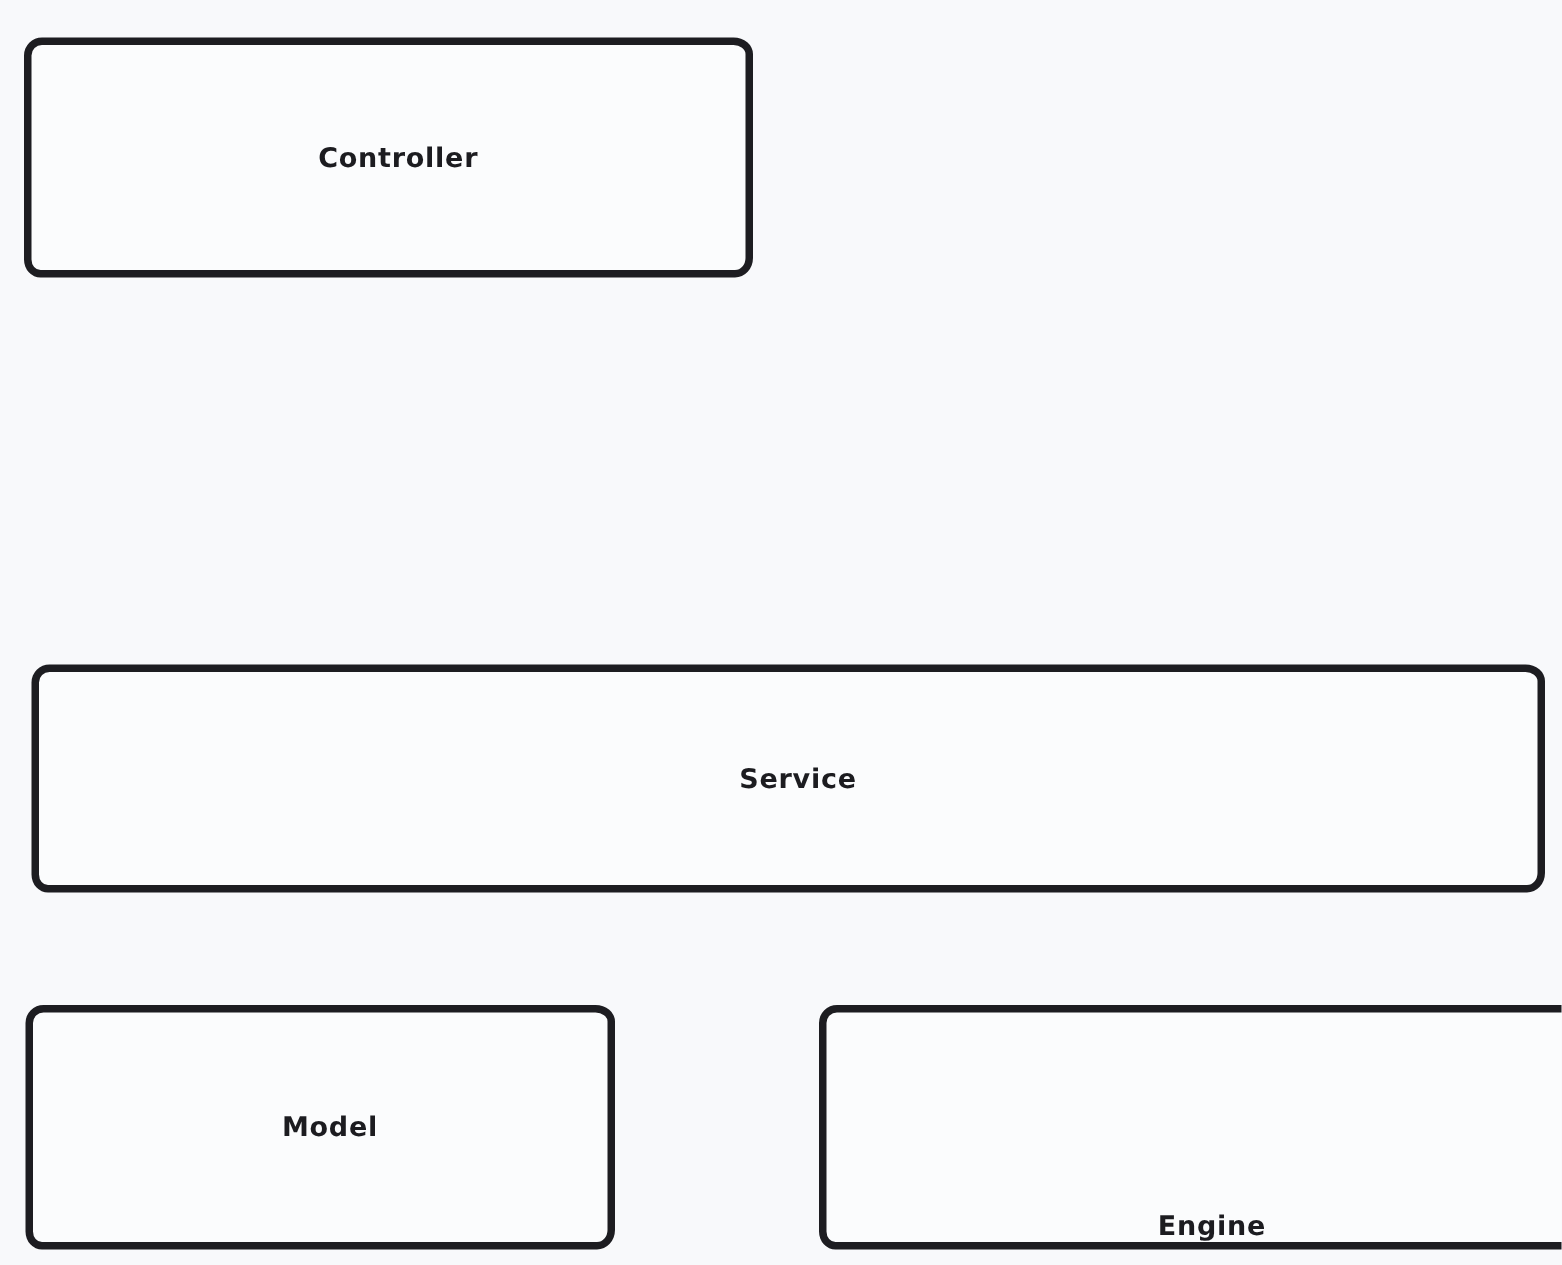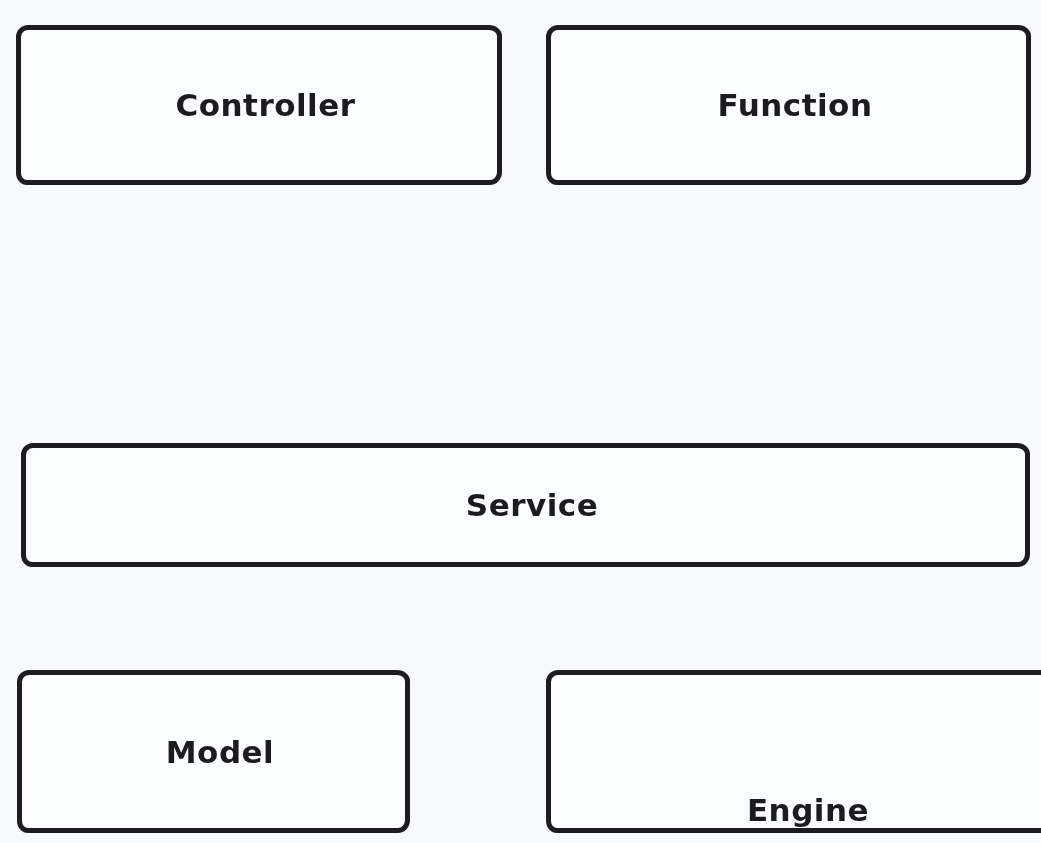--- a/index.html
+++ b/index.html
@@ -22,48 +22,45 @@
     position: absolute;
     box-sizing: border-box;
     border: 5px solid #1d1d21;
     border-radius: 12px 13px 12px 11px / 12px 11px 13px 12px;
     background: #fbfcfd;
     display: flex;
     align-items: center;
     justify-content: center;
   }
   .node-label {
-    font-size: 31px;
+    font-size: 18px;
     font-weight: 700;
     letter-spacing: 0.5px;
     color: #1c1c20;
     white-space: nowrap;
     user-select: none;
     margin-left: 13px;
   }
   
   .pos-controller { left: 16px;  top: 25px;  width: 486px;  height: 160px; }
   .pos-function   { left: 546px; top: 25px;  width: 485px;  height: 160px; }
   .pos-command    { left: 20px;  top: 236px; width: 1010px; height: 165px; }
-  .pos-service    { left: 21px;  top: 443px; width: 1009px; height: 124px; }
+  .pos-service    { left: 21px;  top: 443px; width: 1009px; height: 152px; }
   .pos-model      { left: 17px;  top: 670px; width: 393px;  height: 163px; }
   .pos-engine     { left: 546px; top: 670px; width: 511px;  height: 163px; align-items: flex-end; }
 </style>
 </head>
 <body>
 
 <div class="canvas">
 
   <div class="node pos-controller">
     <span class="node-label">Controller</span>
   </div>
 
-  <div class="node pos-function">
-    <span class="node-label">Function</span>
-  </div>
 
 
   <div class="node pos-service">
     <span class="node-label">Service</span>
   </div>
 
   <div class="node pos-model">
     <span class="node-label">Model</span>
   </div>
 

